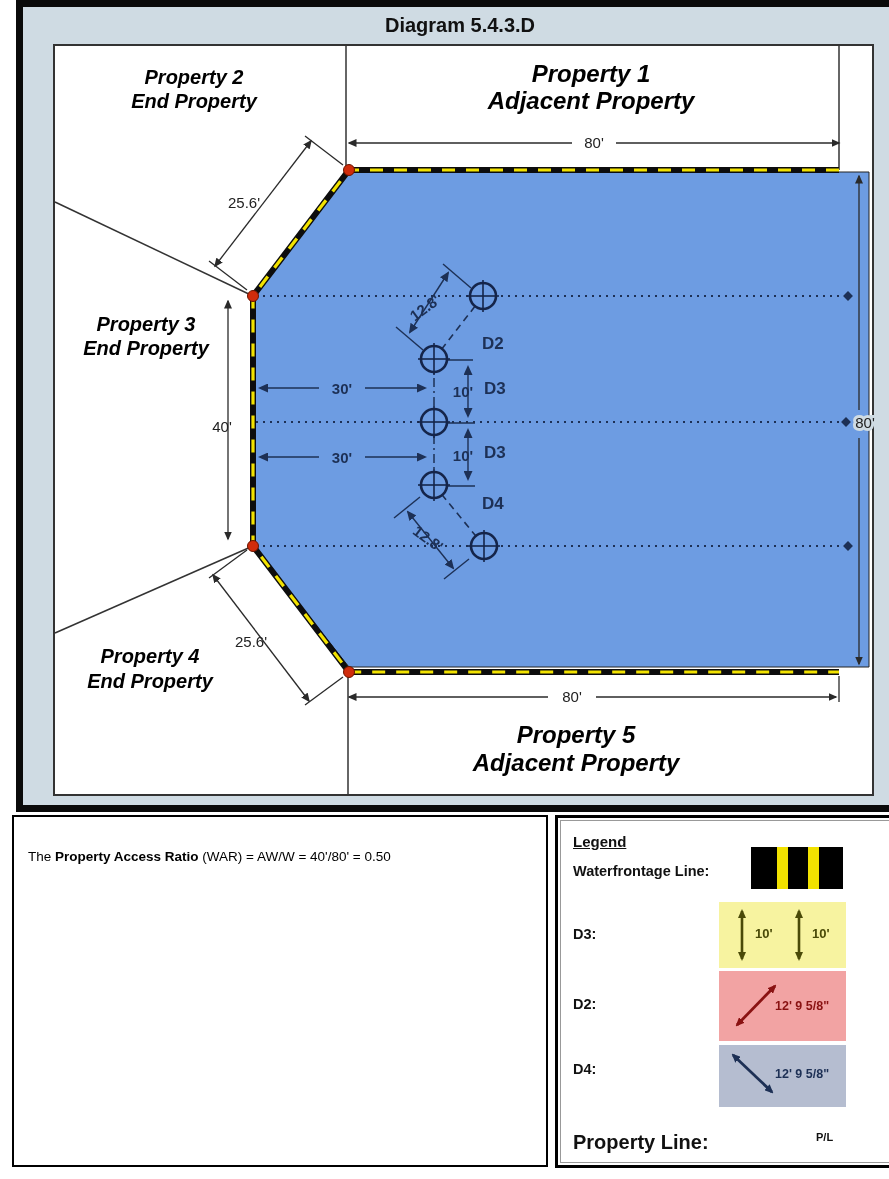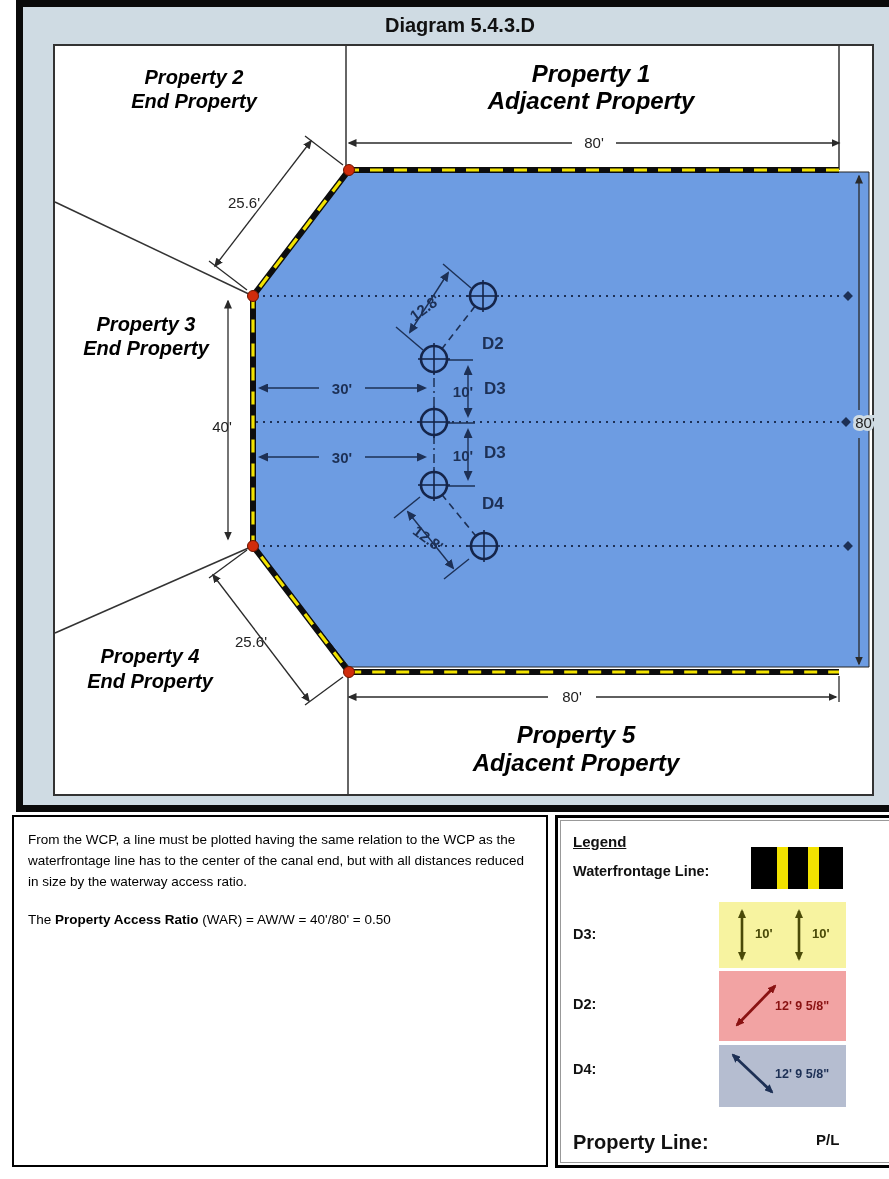--- a/index.html
+++ b/index.html
@@ -225,21 +225,20 @@
         <text class="prop prop-sm" x="130" y="355">End Property</text>
         <text class="prop prop-sm" x="134" y="663">Property 4</text>
         <text class="prop prop-sm" x="134" y="688">End Property</text>
         <text class="prop prop-lg" x="560" y="743">Property 5</text>
         <text class="prop prop-lg" x="560" y="771">Adjacent Property</text>
       </g>
     </svg>
   </div>
 
   <div id="notes-box">
-    <p>From the WCP, a line must be plotted having the same relation to the WCP as the waterfrontage line has to the center of the canal end, but with all distances reduced in size by the waterway access ratio.</p>
     <p class="war-line"><span>The </span><span class="bold">Property Access Ratio</span><span> (WAR) = AW/W = 40'/80' = 0.50</span></p>
   </div>
 
   <div id="legend-box">
     <div id="legend-inner">
 
       <div class="lg-label" id="legend-heading">Legend</div>
 
       <div class="lg-label" style="left:12px;top:42px;">Waterfrontage Line:</div>
       <div class="swatch" id="wf-swatch"></div>
@@ -288,18 +287,18 @@
             <marker id="m-navy-s" markerWidth="9" markerHeight="8" refX="2" refY="4" orient="auto" markerUnits="userSpaceOnUse">
                 <path d="M9,0 L0,4 L9,8 Z" fill="#1d3055"></path>
               </marker>
           </defs>
           <line x1="14" y1="10" x2="53" y2="47" stroke="#1d3055" stroke-width="2.8" marker-start="url(#m-navy-s)" marker-end="url(#m-navy)"></line>
         </svg>
         <span class="sw-val sw-val-navy" style="left:56px;top:22px;">12' 9 5/8"</span>
       </div>
 
       <div class="lg-label" style="left:12px;top:310px;font-size:20px;">Property Line:</div>
-      <div class="lg-label" style="left:255px;top:310px;font-size:15px;">P/L</div>
+      <div class="lg-label" style="left:255px;top:310px;font-size:11px;">P/L</div>
 
     </div>
   </div>
 
 </div>
 
 </body></html>

